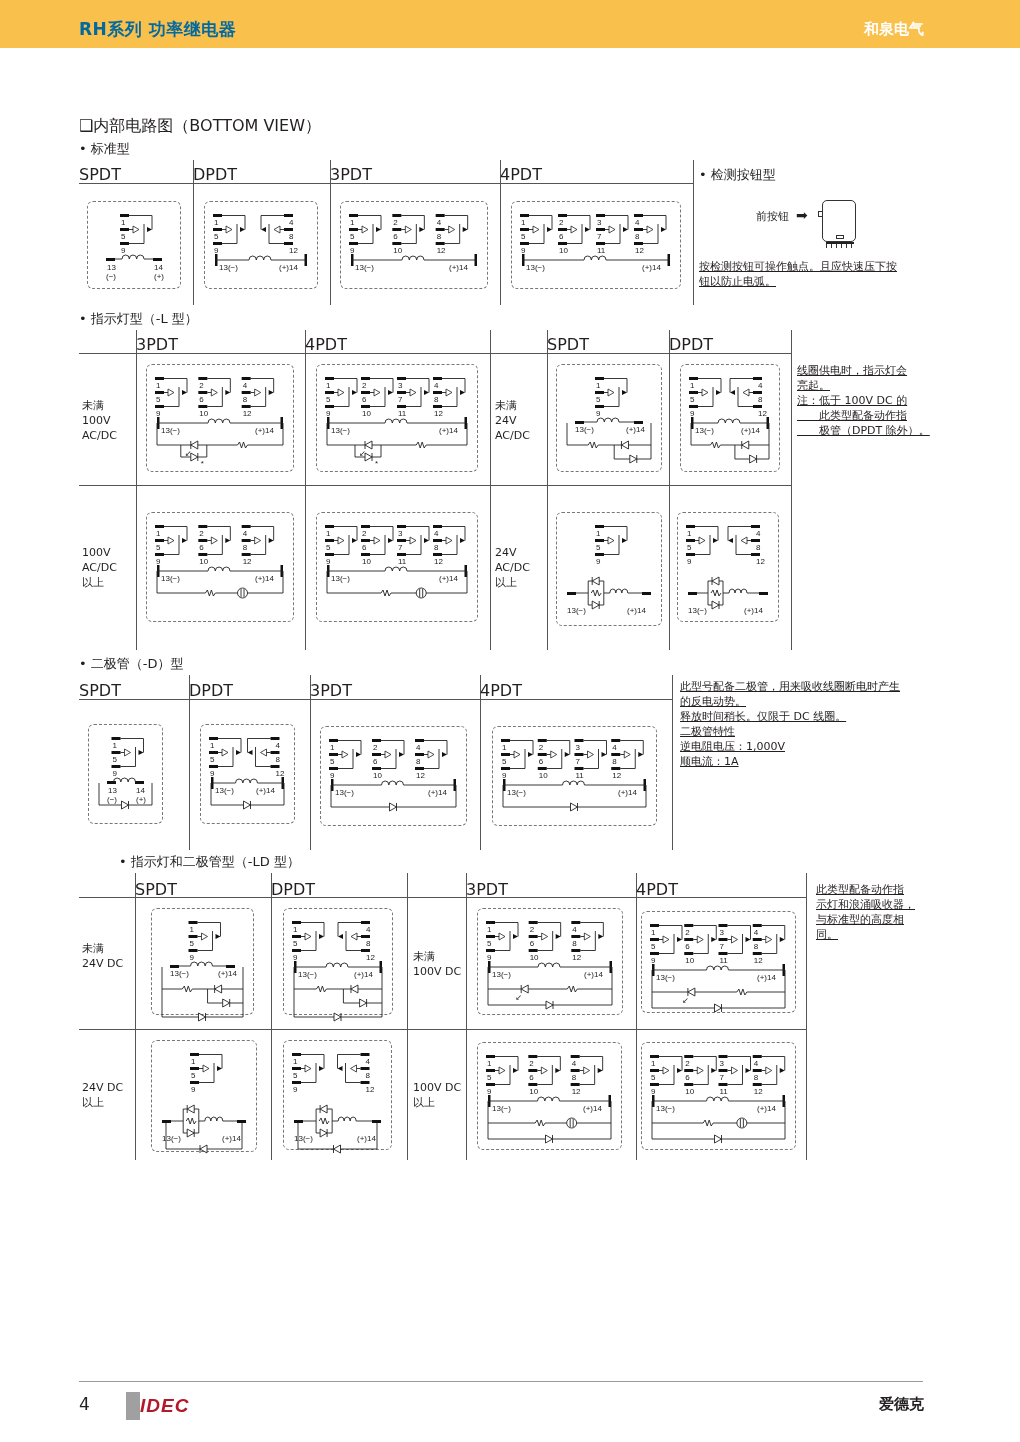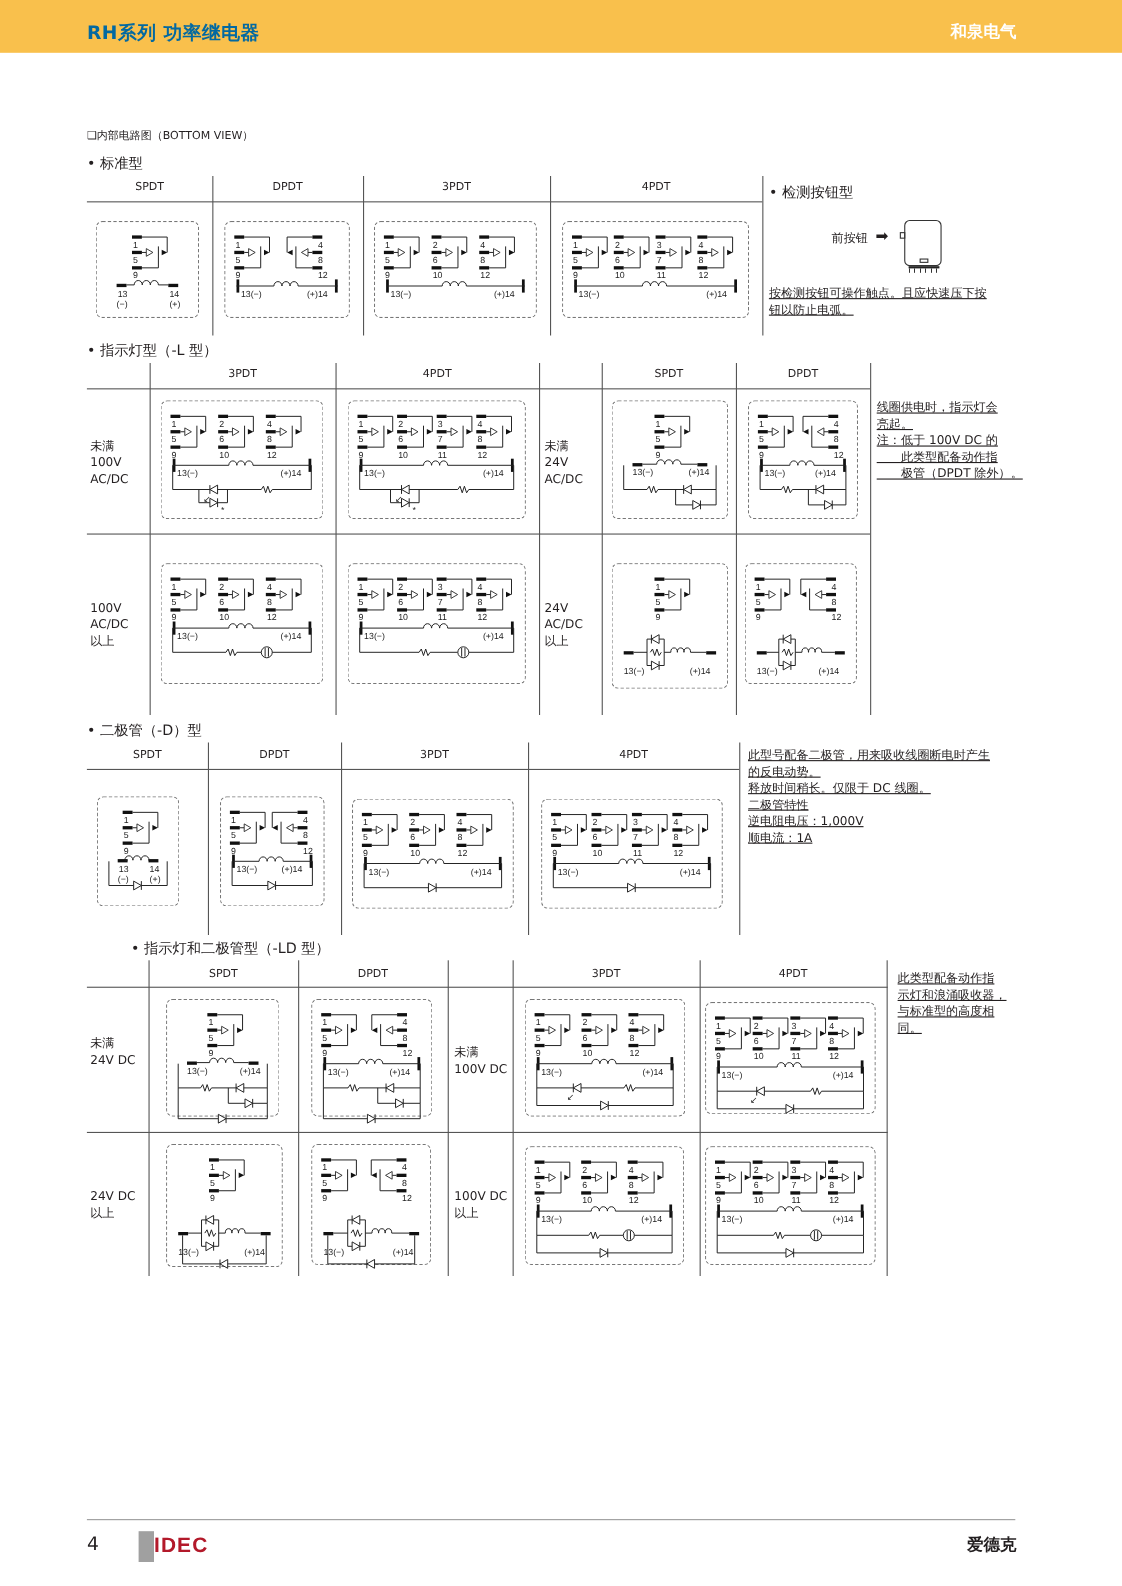--- a/index.html
+++ b/index.html
@@ -1,34 +1,34 @@
 <!DOCTYPE html>
 <html><head>
 <meta charset="utf-8">
 <style>
   * { box-sizing: border-box; margin: 0; padding: 0; }
   body { width: 1020px; height: 1442px; background: #fff; font-family: "DejaVu Sans", "Liberation Sans", sans-serif; color: #231f20; position: relative; overflow: hidden; }
   .header { position: absolute; left: 0; top: 0; width: 1020px; height: 48px; background: #f9c04c; }
   .header .title { position: absolute; left: 79px; top: 18px; font-size: 17px; color: #0369a1; font-weight: bold; letter-spacing: 0.5px; }
   .header .brand { position: absolute; right: 96px; top: 20px; font-size: 15px; color: #fff; font-weight: bold; font-family: Liberation Serif, serif; }
   .abs { position: absolute; }
-  .h1 { font-size: 10px; }
+  .h1 { font-size: 16px; }
   .h2 { font-size: 13px; }
-  .th { position: absolute; font-size: 10px; text-align: center; }
+  .th { position: absolute; font-size: 16px; }
   .hl { position: absolute; height: 1px; background: #555; }
   .vl { position: absolute; width: 1px; background: #555; }
   .rowlabel { position: absolute; font-size: 11px; line-height: 15px; }
   .note { position: absolute; font-size: 11px; line-height: 15px; text-decoration: underline; }
   .diagram { position: absolute; border: 1px dashed #777; border-radius: 6px; }
   .diagram svg { position: absolute; left: 0; top: 0; overflow: visible; }
   .footer-line { position: absolute; left: 79px; top: 1381px; width: 844px; height: 1px; background: #999; }
   .page-num { position: absolute; left: 79px; top: 1394px; font-size: 17px; }
   .logo { position: absolute; left: 126px; top: 1392px; width: 80px; height: 28px; }
   .logo .bar { position: absolute; left: 0; top: 0; width: 14px; height: 28px; background: #a0a0a0; }
-  .logo .txt { position: absolute; left: 14px; top: 3px; font-size: 19px; font-weight: bold; color: #b3192a; font-family: "Liberation Sans", sans-serif; letter-spacing: 1px; }
+  .logo .txt { position: absolute; left: 14px; top: 3px; font-size: 19px; font-weight: bold; color: #b3192a; font-family: "Liberation Sans", sans-serif; letter-spacing: 1px; font-style: italic; }
   .footer-brand { position: absolute; right: 96px; top: 1395px; font-size: 15px; font-weight: bold; }
   .btn-relay { position: absolute; left: 822px; top: 200px; width: 34px; height: 42px; border: 1px solid #333; border-radius: 5px; }
   .btn-relay .push { position: absolute; left: -5px; top: 10px; width: 5px; height: 6px; border: 1px solid #333; }
   .btn-relay .win { position: absolute; left: 13px; top: 34px; width: 8px; height: 4px; border: 1px solid #333; }
   .btn-relay .pins { position: absolute; left: 3px; top: 41px; width: 28px; height: 6px; border-top: 2px solid #222; background: repeating-linear-gradient(90deg, #333 0 1px, transparent 1px 5px); }
 </style>
 </head>
 <body>
 
 <div class="header">

